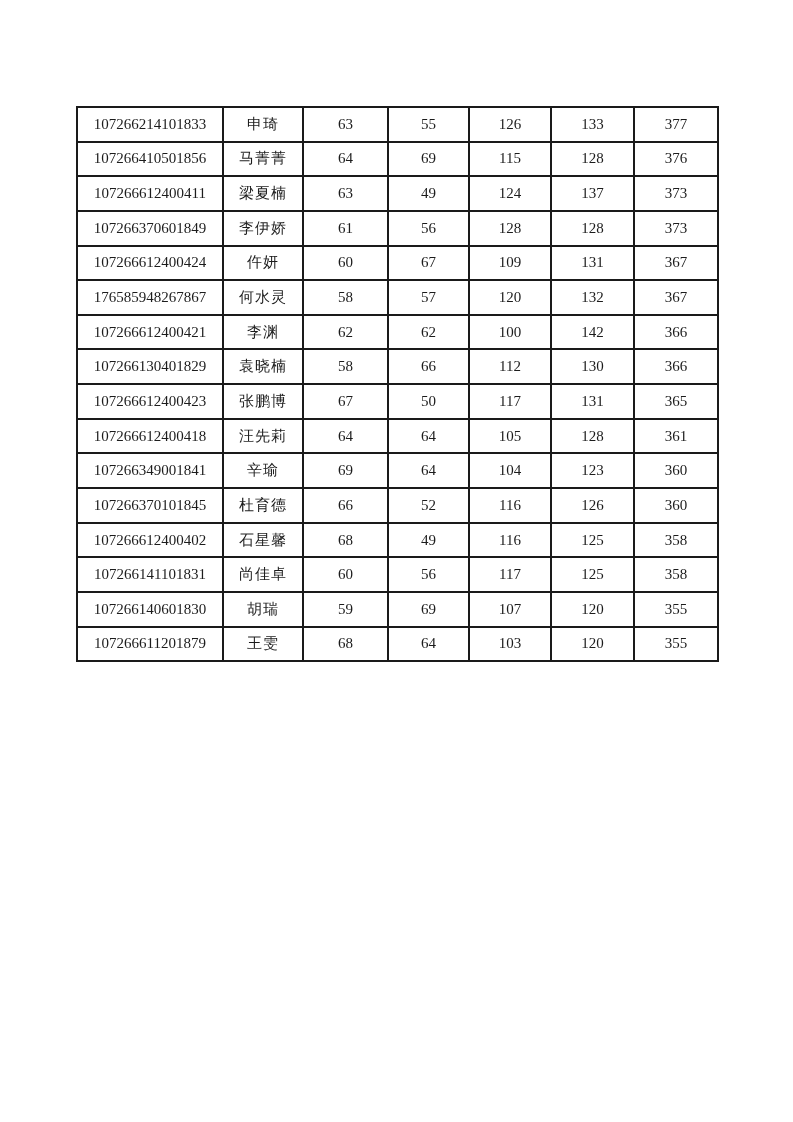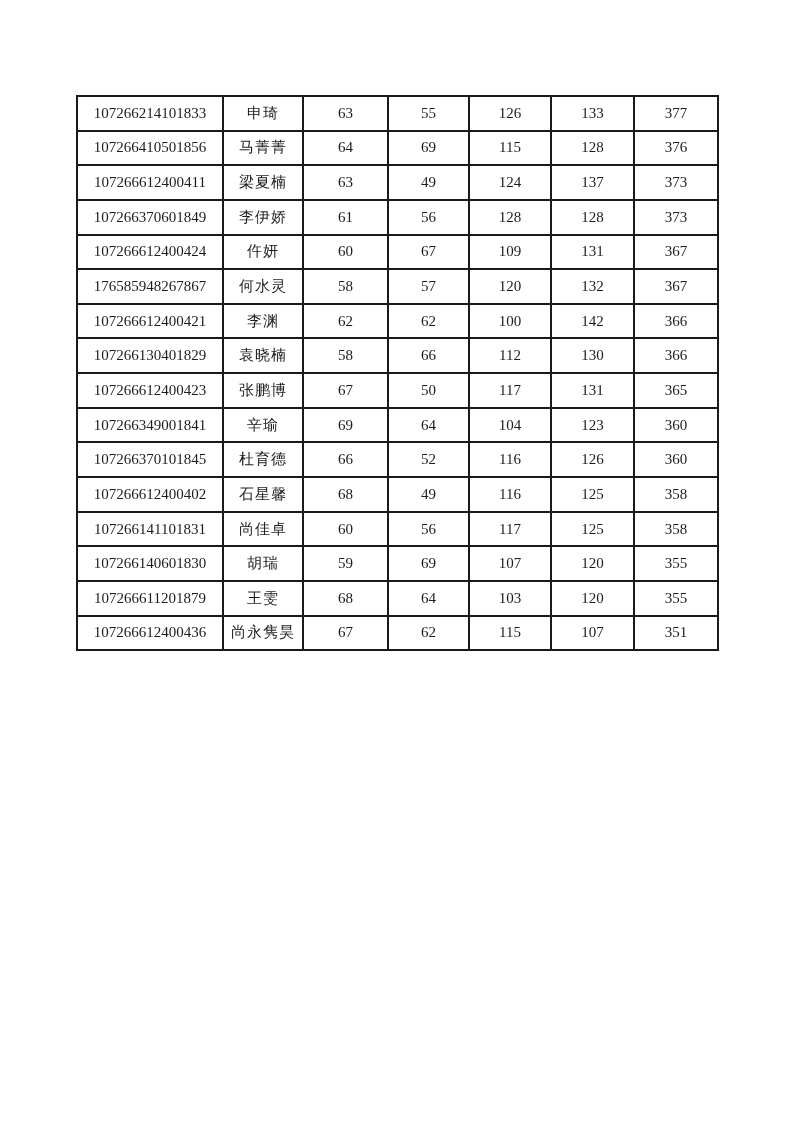--- a/index.html
+++ b/index.html
@@ -12,21 +12,21 @@
   }
   .page {
     position: relative;
     width: 793px;
     height: 1122px;
     background: #ffffff;
   }
   table.score-table {
     position: absolute;
     left: 76px;
-    top: 95px;
+    top: 106px;
     width: 641px;
     border-collapse: collapse;
     table-layout: fixed;
   }
   table.score-table td {
     border: 2px solid #1a1a1a;
     height: 34.65px;
     text-align: center;
     vertical-align: middle;
     font-size: 15px;
@@ -130,20 +130,29 @@
         <tr>
           <td class="candidate-id-cell">107266612400423</td>
           <td class="candidate-name-cell">张鹏博</td>
           <td class="score-1-cell">67</td>
           <td class="score-2-cell">50</td>
           <td class="score-3-cell">117</td>
           <td class="score-4-cell">131</td>
           <td class="total-score-cell">365</td>
         </tr>
         <tr>
+          <td class="candidate-id-cell">107266612400418</td>
+          <td class="candidate-name-cell">汪先莉</td>
+          <td class="score-1-cell">64</td>
+          <td class="score-2-cell">64</td>
+          <td class="score-3-cell">105</td>
+          <td class="score-4-cell">128</td>
+          <td class="total-score-cell">361</td>
+        </tr>
+        <tr>
           <td class="candidate-id-cell">107266349001841</td>
           <td class="candidate-name-cell">辛瑜</td>
           <td class="score-1-cell">69</td>
           <td class="score-2-cell">64</td>
           <td class="score-3-cell">104</td>
           <td class="score-4-cell">123</td>
           <td class="total-score-cell">360</td>
         </tr>
         <tr>
           <td class="candidate-id-cell">107266370101845</td>
@@ -183,24 +192,15 @@
         </tr>
         <tr>
           <td class="candidate-id-cell">107266611201879</td>
           <td class="candidate-name-cell">王雯</td>
           <td class="score-1-cell">68</td>
           <td class="score-2-cell">64</td>
           <td class="score-3-cell">103</td>
           <td class="score-4-cell">120</td>
           <td class="total-score-cell">355</td>
         </tr>
-        <tr>
-          <td class="candidate-id-cell">107266612400436</td>
-          <td class="candidate-name-cell">尚永隽昊</td>
-          <td class="score-1-cell">67</td>
-          <td class="score-2-cell">62</td>
-          <td class="score-3-cell">115</td>
-          <td class="score-4-cell">107</td>
-          <td class="total-score-cell">351</td>
-        </tr>
       </tbody>
   </table>
 </div>
 
 </body></html>

